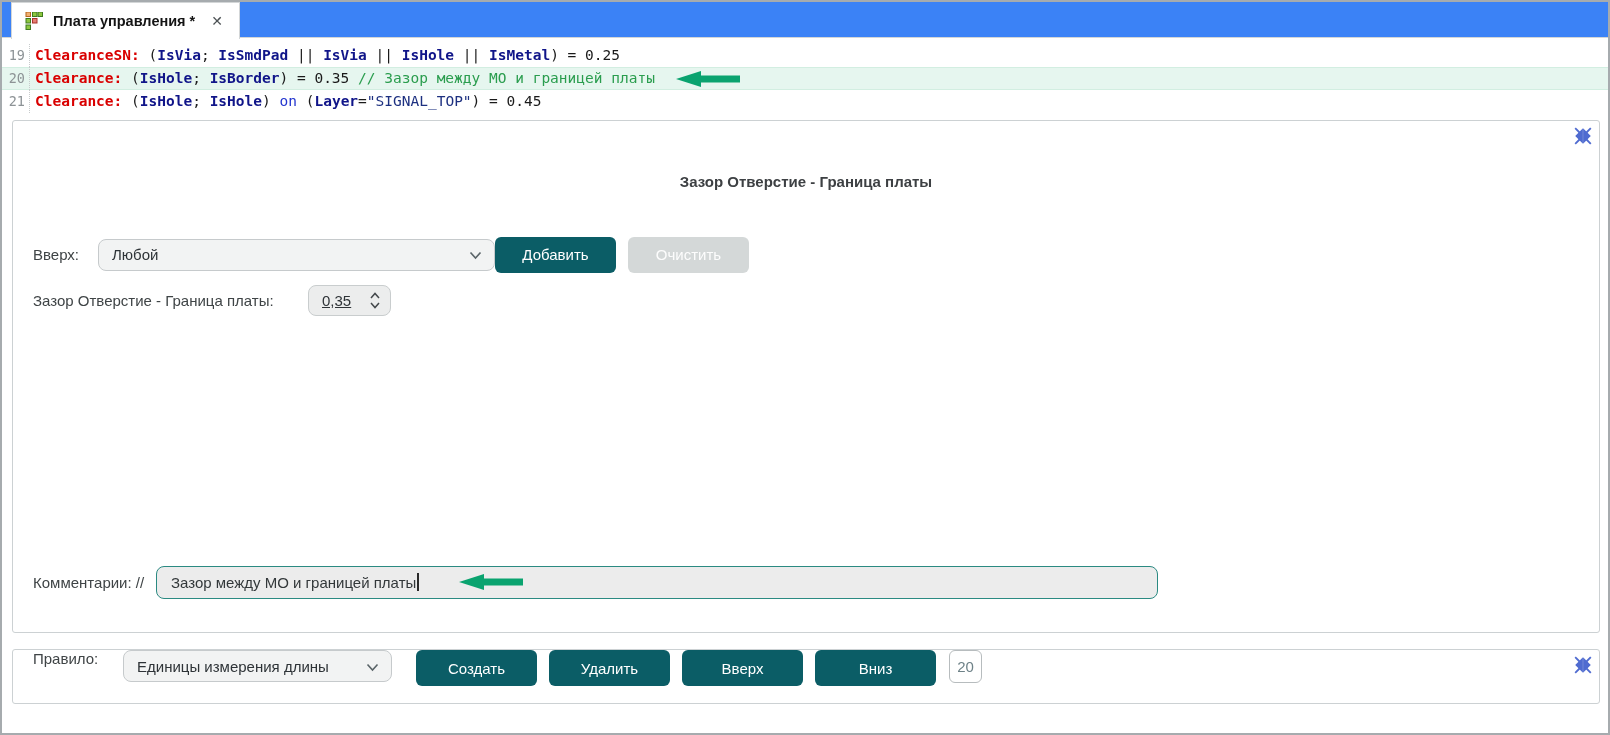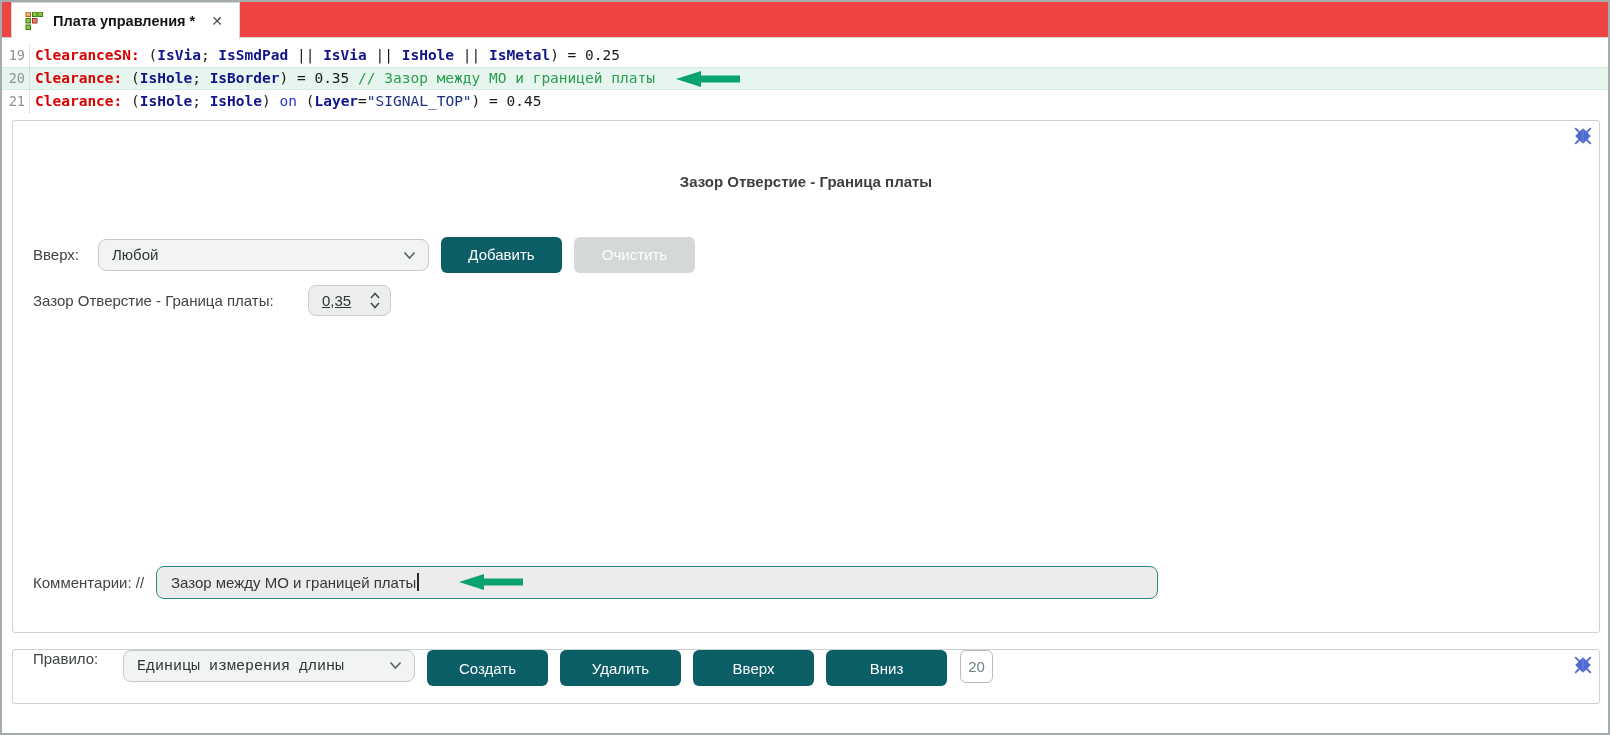--- a/index.html
+++ b/index.html
@@ -10,21 +10,21 @@
     position: relative;
     width: 1610px; height: 735px;
     background: #fff;
     border: 2px solid #a6abae;
     overflow: hidden;
   }
 
   
   .tab-bar {
     position: absolute; top: 0; left: 0; right: 0; height: 36px;
-    background: #ef4444;
+    background: #3b82f6;
     border-bottom: 1px solid #d3d6d7;
   }
   .tab {
     position: absolute; left: 9px; top: 0; height: 37px;
     display: inline-flex; align-items: center;
     padding: 0 16px 0 13px;
     background: #fff;
     border: 1px solid #d3d6d7; border-bottom: none;
     z-index: 2;
     cursor: default;
@@ -104,22 +104,22 @@
   .lbl-layer + .select { margin-left: 15px; }
 
   .select {
     display: flex; align-items: center; justify-content: space-between;
     height: 32px; padding: 0 12px 0 13px;
     background: #f2f3f3;
     border: 1px solid #c6cacc; border-radius: 8px;
     font-size: 15px; color: #2e3337;
     cursor: pointer;
   }
-  .select-layer { width: 331px; margin-right: 12px; }
-  .select-rule  { width: 292px; margin-right: 12px; font-family: Liberation Mono, monospace; }
+  .select-layer { width: 397px; }
+  .select-rule  { width: 269px; margin-right: 24px; }
 
   .btn {
     height: 36px; width: 121px;
     border: none; border-radius: 6px;
     font-family: "Liberation Sans", sans-serif;
     font-size: 15px; color: #fff;
     cursor: pointer;
   }
   .btn-teal { background: #0b5d66; }
   .btn-disabled { background: #d4d8d8; color: #fdfdfd; cursor: default; }

